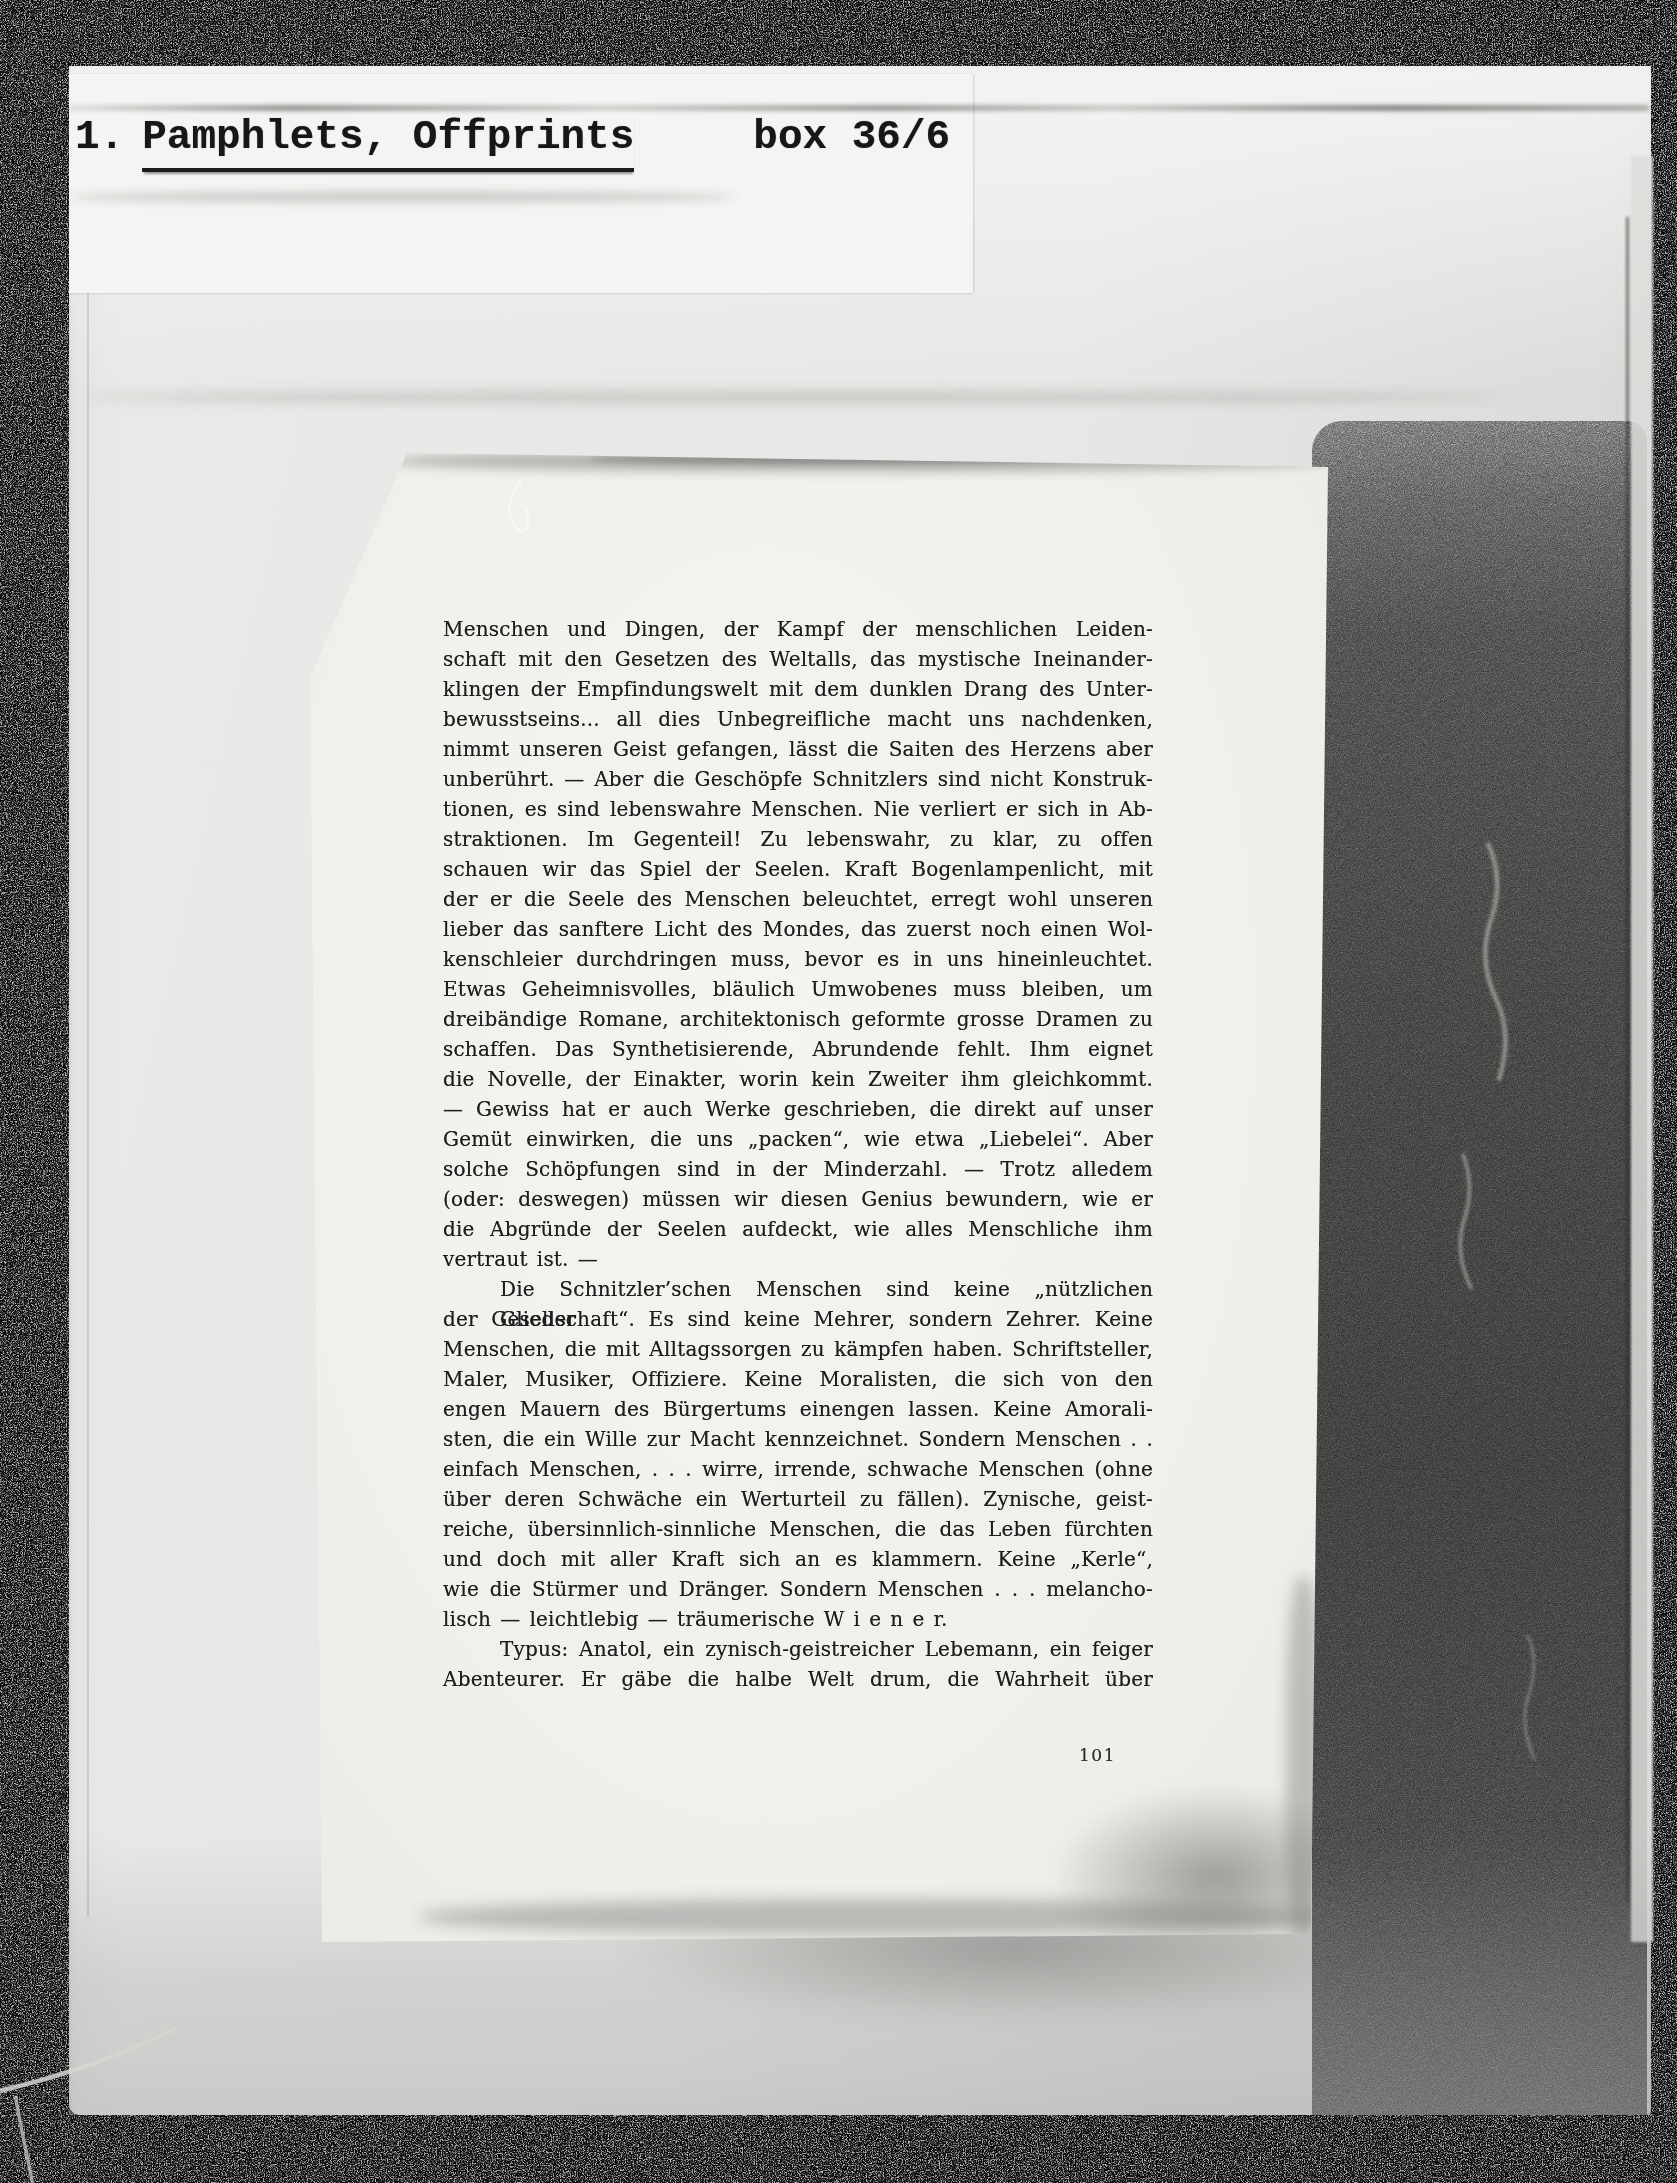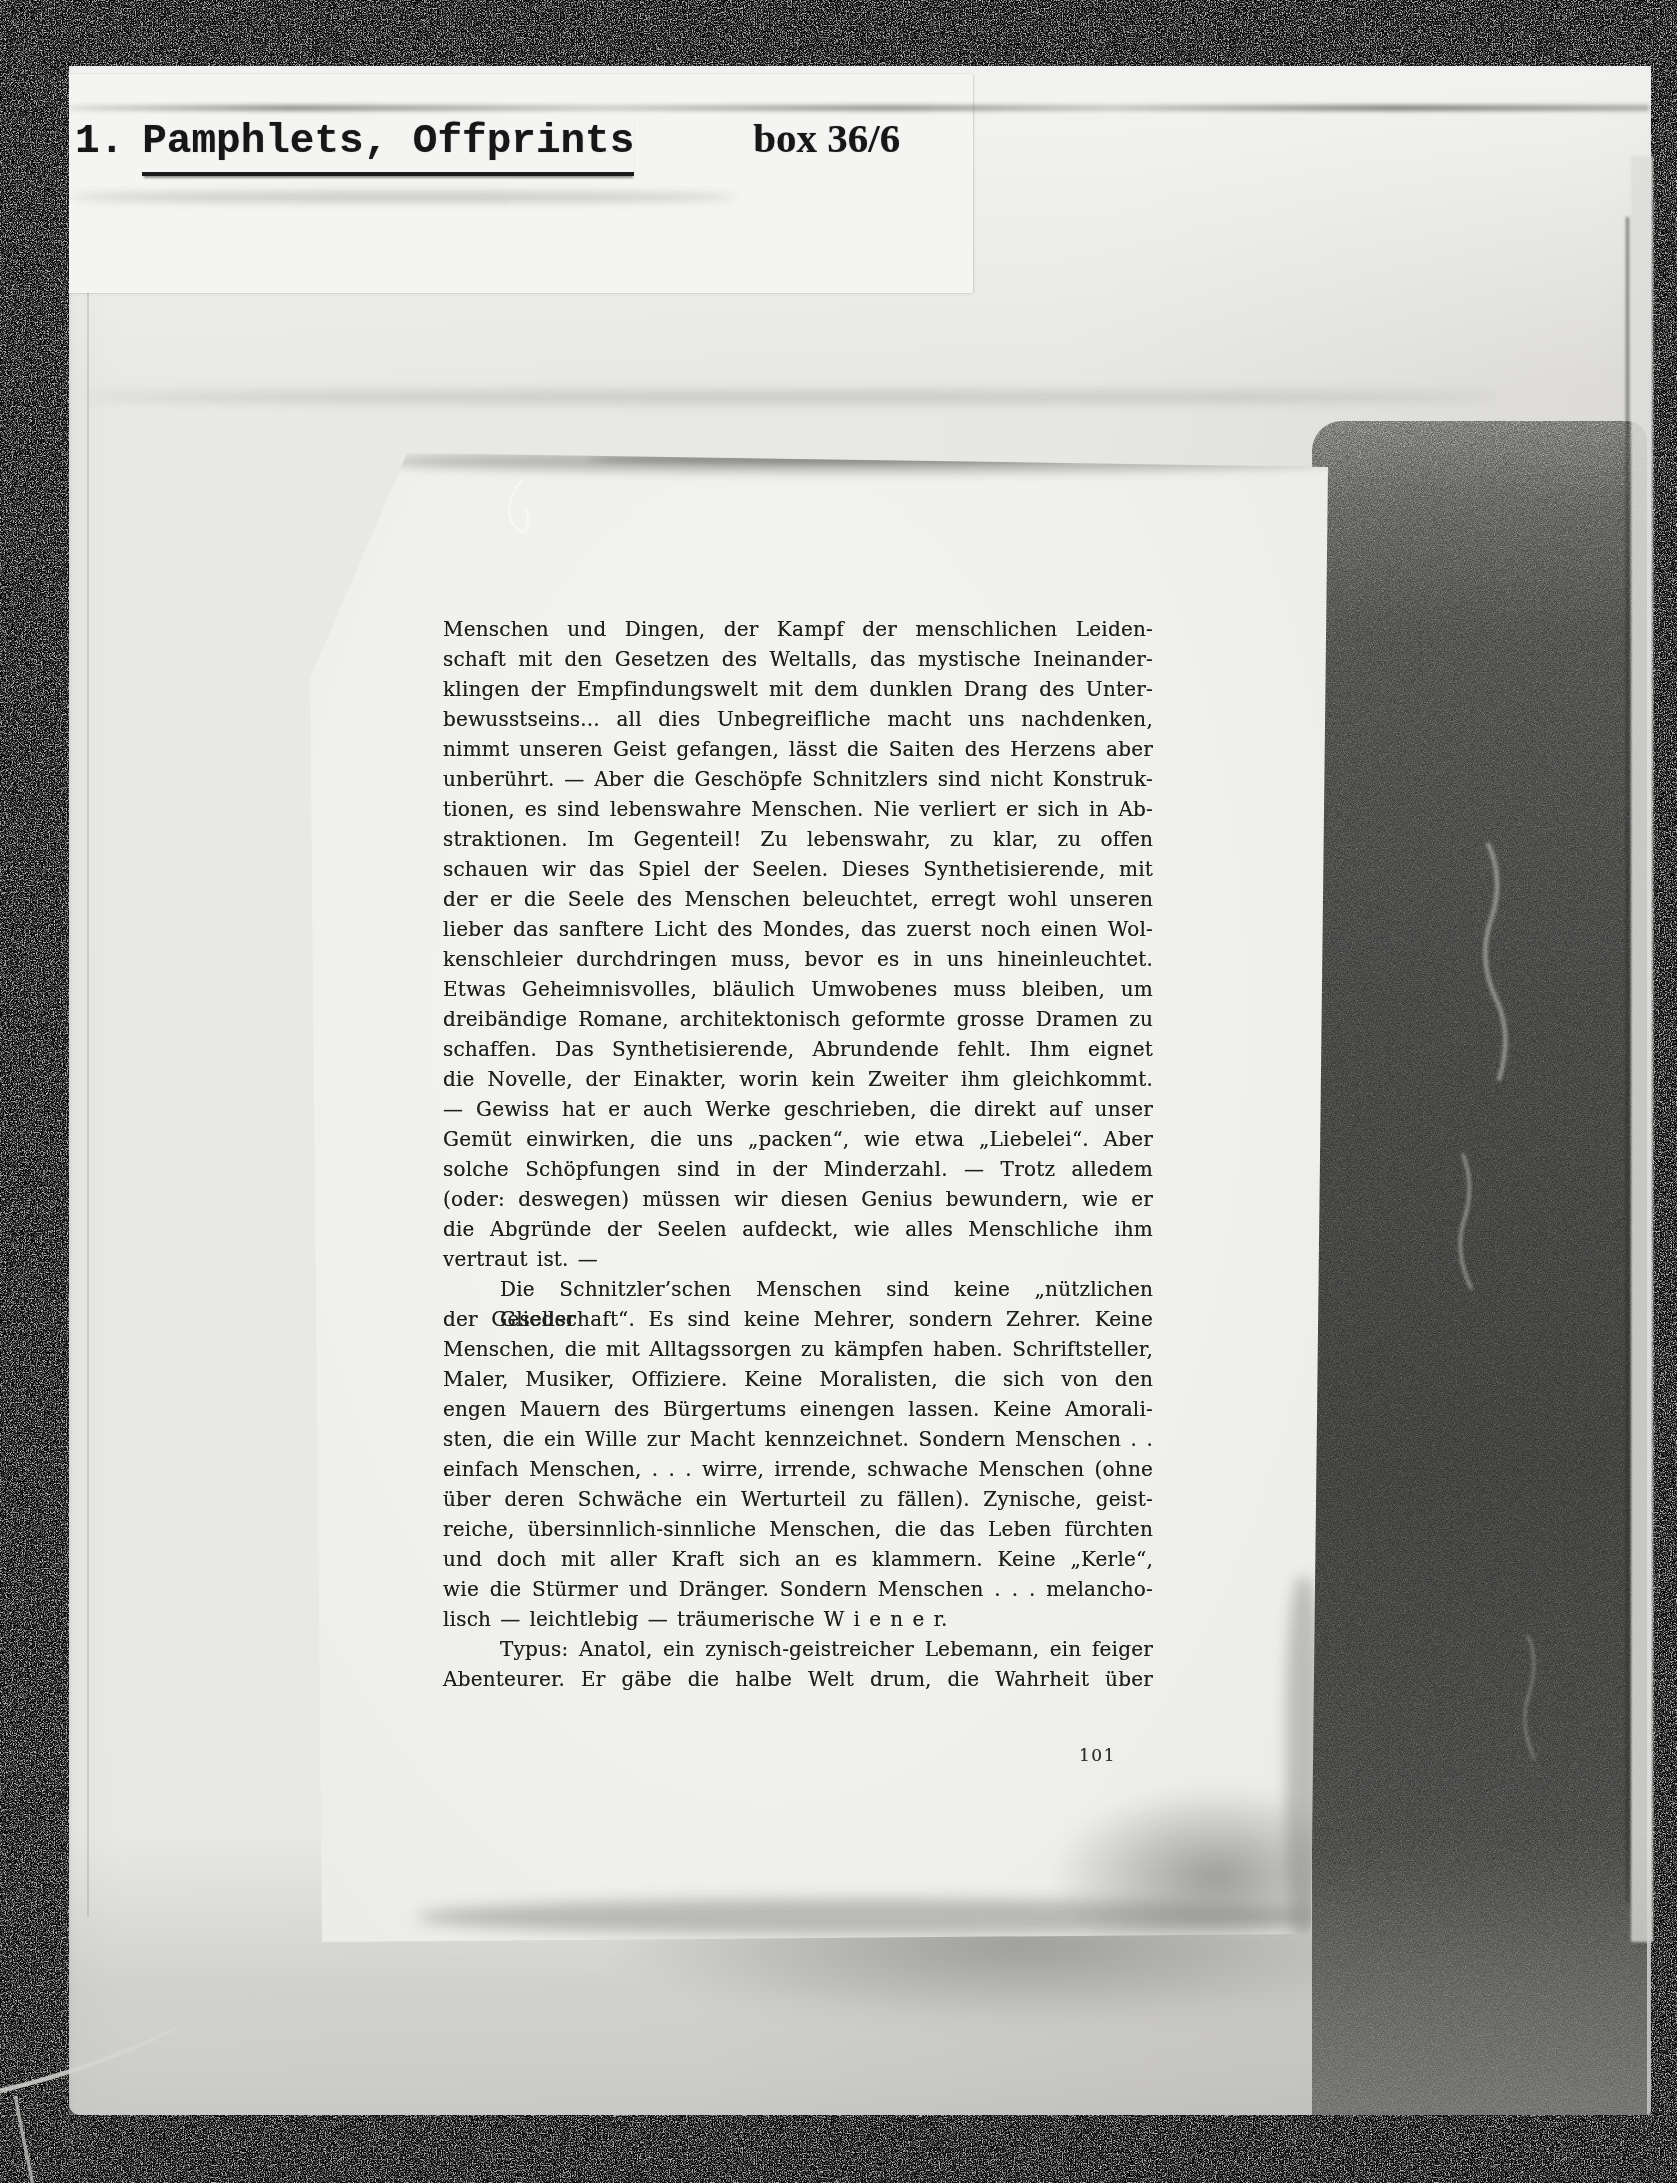--- a/index.html
+++ b/index.html
@@ -27,21 +27,21 @@
   .label-strip{position:absolute;left:0;top:8px;width:904px;height:219px;
          background:#f5f5f3;border-radius:0 1.5px 1.5px 0;
          box-shadow:0.5px 0 2px rgba(0,0,0,.12), 0 1px 2.5px rgba(0,0,0,.08);}
   .label-row{position:absolute;left:6px;top:48px;white-space:nowrap;
          font-family:"Liberation Mono","DejaVu Sans Mono",monospace;
          font-weight:700;font-size:41px;color:#161616;letter-spacing:0;
          text-shadow:0 0 1px rgba(20,20,20,.45);}
   .label-index{margin-right:18px;}
   .label-title{padding-bottom:8px;border-bottom:4.5px solid #1b1b1b;
          box-shadow:0 3px 2px -1.5px rgba(30,30,30,.45);}
-  .label-box{margin-left:119px;font-family:Liberation Serif, serif;}
+  .label-box{margin-left:119px;}
   
   .dark-column{position:absolute;left:1243px;top:355px;width:335px;height:1694px;overflow:hidden;
          border-radius:30px 20px 0 0;
          background:linear-gradient(180deg,rgba(155,155,153,0) 0,rgba(148,148,146,.55) 80px,
            rgba(132,132,130,.85) 211px,rgba(121,121,119,.95) 34%,rgba(112,112,110,.97) 62%,
            rgba(124,124,122,.9) 86%,rgba(138,138,136,.7) 100%);}
   .col-noise{position:absolute;left:0;top:0;width:100%;height:100%;mix-blend-mode:multiply;opacity:.55;}
   .ghost{position:absolute;left:0;top:0;width:100%;height:100%;opacity:.5;filter:blur(1.5px);}
   .edge-strip{position:absolute;left:1562px;top:90px;width:22px;height:1786px;
          background:rgba(222,222,220,.85);filter:blur(1px);}
@@ -137,21 +137,21 @@
 
       <div class="text-block" id="text-block">
           <div class="line">Menschen und Dingen, der Kampf der menschlichen Leiden-</div>
           <div class="line">schaft mit den Gesetzen des Weltalls, das mystische Ineinander-</div>
           <div class="line">klingen der Empfindungswelt mit dem dunklen Drang des Unter-</div>
           <div class="line">bewusstseins... all dies Unbegreifliche macht uns nachdenken,</div>
           <div class="line">nimmt unseren Geist gefangen, lässt die Saiten des Herzens aber</div>
           <div class="line">unberührt. — Aber die Geschöpfe Schnitzlers sind nicht Konstruk-</div>
           <div class="line">tionen, es sind lebenswahre Menschen. Nie verliert er sich in Ab-</div>
           <div class="line">straktionen. Im Gegenteil! Zu lebenswahr, zu klar, zu offen</div>
-          <div class="line">schauen wir das Spiel der Seelen. Dieses Synthetisierende, mit</div>
+          <div class="line">schauen wir das Spiel der Seelen. Kraft Bogenlampenlicht, mit</div>
           <div class="line">der er die Seele des Menschen beleuchtet, erregt wohl unseren</div>
           <div class="line">lieber das sanftere Licht des Mondes, das zuerst noch einen Wol-</div>
           <div class="line">kenschleier durchdringen muss, bevor es in uns hineinleuchtet.</div>
           <div class="line">Etwas Geheimnisvolles, bläulich Umwobenes muss bleiben, um</div>
           <div class="line">dreibändige Romane, architektonisch geformte grosse Dramen zu</div>
           <div class="line">schaffen. Das Synthetisierende, Abrundende fehlt. Ihm eignet</div>
           <div class="line">die Novelle, der Einakter, worin kein Zweiter ihm gleichkommt.</div>
           <div class="line">— Gewiss hat er auch Werke geschrieben, die direkt auf unser</div>
           <div class="line">Gemüt einwirken, die uns „packen“, wie etwa „Liebelei“. Aber</div>
           <div class="line">solche Schöpfungen sind in der Minderzahl. — Trotz alledem</div>

